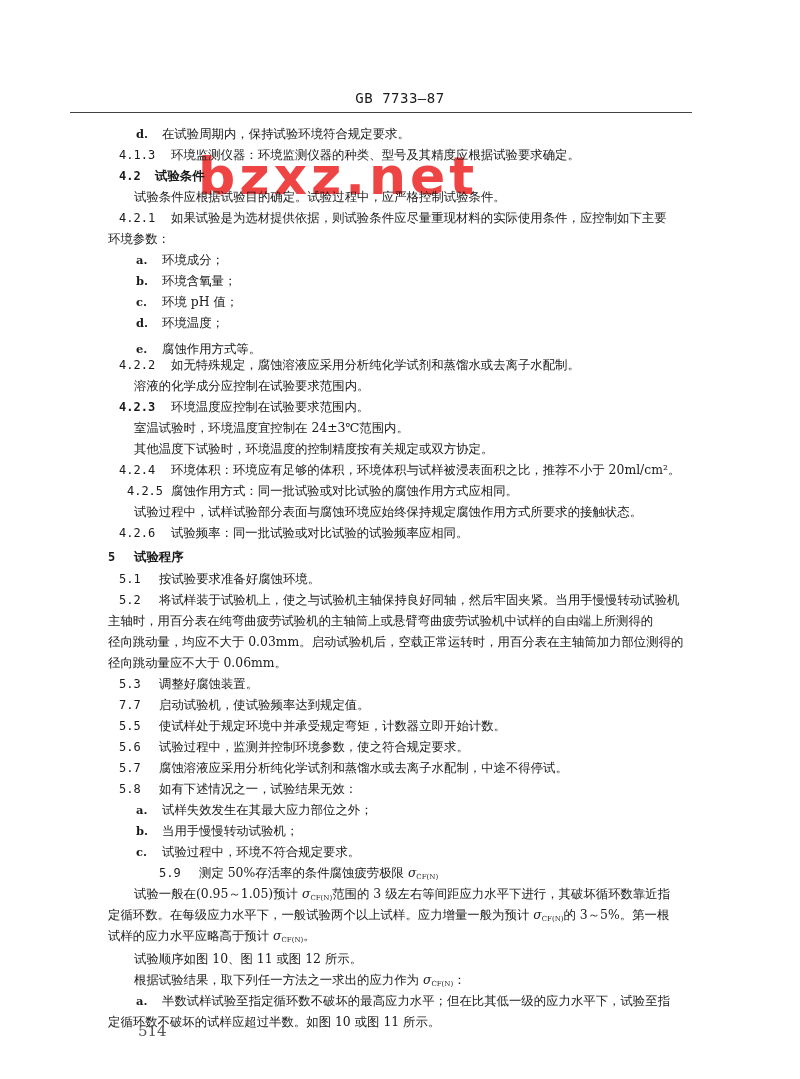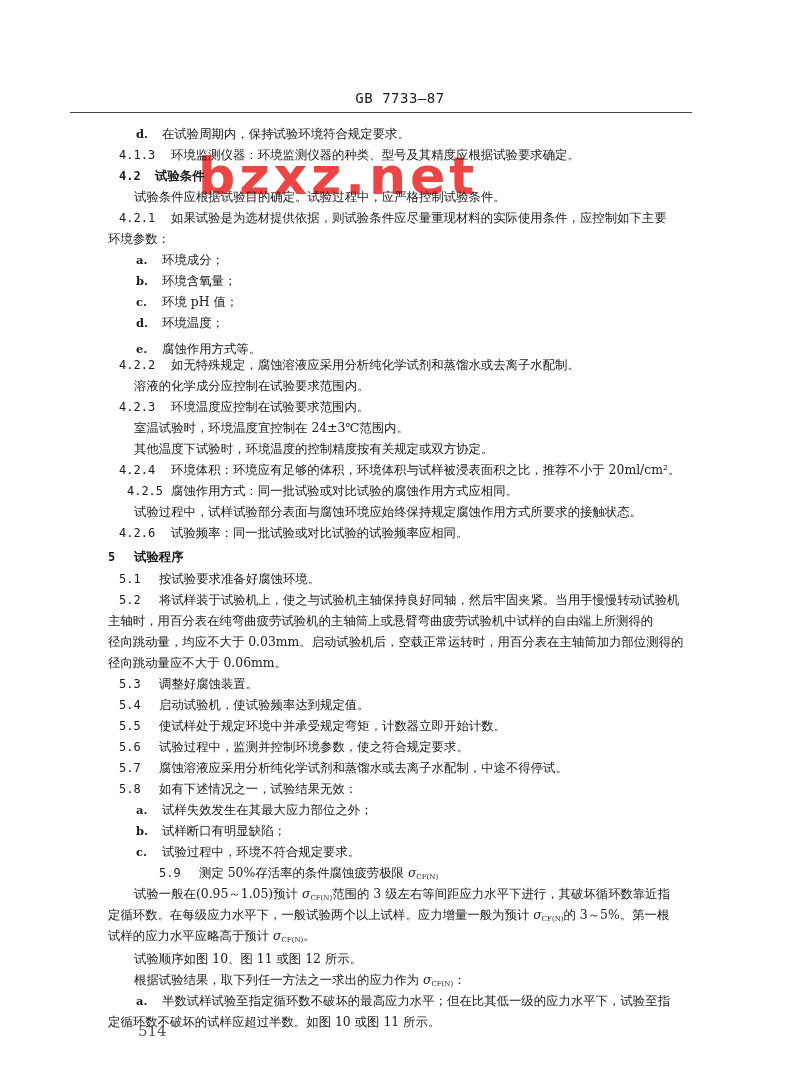--- a/index.html
+++ b/index.html
@@ -57,21 +57,21 @@
   </div>
   <div class="line" style="left:136px; top:341px;">
     <span class="letter">e.</span><span>腐蚀作用方式等。</span>
   </div>
 
   <div class="line" style="left:119px; top:357px;">
     <span class="num" style="width:52px;">4.2.2</span><span>如无特殊规定，腐蚀溶液应采用分析纯化学试剂和蒸馏水或去离子水配制。</span>
   </div>
   <div class="line" style="left:134px; top:378px;">溶液的化学成分应控制在试验要求范围内。</div>
   <div class="line" style="left:119px; top:399px;">
-    <span class="num" style="width:52px;">4.2.3</span><span>环境温度应控制在试验要求范围内。</span>
+    <span class="num" style="width:52px;font-weight:bold;">4.2.3</span><span>环境温度应控制在试验要求范围内。</span>
   </div>
   <div class="line" style="left:134px; top:420px;">室温试验时，环境温度宜控制在 24±3℃范围内。</div>
   <div class="line" style="left:134px; top:441px;">其他温度下试验时，环境温度的控制精度按有关规定或双方协定。</div>
   <div class="line" style="left:119px; top:462px;">
     <span class="num" style="width:52px;">4.2.4</span><span>环境体积：环境应有足够的体积，环境体积与试样被浸表面积之比，推荐不小于 20ml/cm²。</span>
   </div>
   <div class="line" style="left:119px; top:483px;">
     <span class="num" style="width:52px;text-align:center;">4.2.5</span><span>腐蚀作用方式：同一批试验或对比试验的腐蚀作用方式应相同。</span>
   </div>
   <div class="line" style="left:134px; top:504px;">试验过程中，试样试验部分表面与腐蚀环境应始终保持规定腐蚀作用方式所要求的接触状态。</div>
@@ -89,39 +89,39 @@
     <span class="num" style="width:40px;">5.2</span><span>将试样装于试验机上，使之与试验机主轴保持良好同轴，然后牢固夹紧。当用手慢慢转动试验机</span>
   </div>
   <div class="line" style="left:108px; top:613px;">主轴时，用百分表在纯弯曲疲劳试验机的主轴筒上或悬臂弯曲疲劳试验机中试样的自由端上所测得的</div>
   <div class="line" style="left:108px; top:634px;">径向跳动量，均应不大于 0.03mm。启动试验机后，空载正常运转时，用百分表在主轴筒加力部位测得的</div>
   <div class="line" style="left:108px; top:655px;">径向跳动量应不大于 0.06mm。</div>
 
   <div class="line" style="left:119px; top:676px;">
     <span class="num" style="width:40px;">5.3</span><span>调整好腐蚀装置。</span>
   </div>
   <div class="line" style="left:119px; top:697px;">
-    <span class="num" style="width:40px;">5.4</span><span>启动试验机，使试验频率达到规定值。</span>
+    <span class="num" style="width:40px;">7.7</span><span>启动试验机，使试验频率达到规定值。</span>
   </div>
   <div class="line" style="left:119px; top:718px;">
     <span class="num" style="width:40px;">5.5</span><span>使试样处于规定环境中并承受规定弯矩，计数器立即开始计数。</span>
   </div>
   <div class="line" style="left:119px; top:739px;">
     <span class="num" style="width:40px;">5.6</span><span>试验过程中，监测并控制环境参数，使之符合规定要求。</span>
   </div>
   <div class="line" style="left:119px; top:760px;">
     <span class="num" style="width:40px;">5.7</span><span>腐蚀溶液应采用分析纯化学试剂和蒸馏水或去离子水配制，中途不得停试。</span>
   </div>
   <div class="line" style="left:119px; top:781px;">
     <span class="num" style="width:40px;">5.8</span><span>如有下述情况之一，试验结果无效：</span>
   </div>
   <div class="line" style="left:136px; top:802px;">
     <span class="letter">a.</span><span>试样失效发生在其最大应力部位之外；</span>
   </div>
   <div class="line" style="left:136px; top:823px;">
-    <span class="letter">b.</span><span>试样断口有明显缺陷；</span>
+    <span class="letter">b.</span><span>当用手慢慢转动试验机；</span>
   </div>
   <div class="line" style="left:136px; top:844px;">
     <span class="letter">c.</span><span>试验过程中，环境不符合规定要求。</span>
   </div>
 
   <div class="line" style="left:119px; top:865px;margin-left:40px;">
     <span class="num" style="width:40px;">5.9</span><span>测定 50%存活率的条件腐蚀疲劳极限 </span><span class="sigma">σ</span><span class="sub">CF(N)</span>
   </div>
   <div class="line" style="left:134px; top:886px;">
     <span>试验一般在(0.95～1.05)预计 </span><span class="sigma">σ</span><span class="sub">CF(N)</span><span>范围的 3 级左右等间距应力水平下进行，其破坏循环数靠近指</span>

